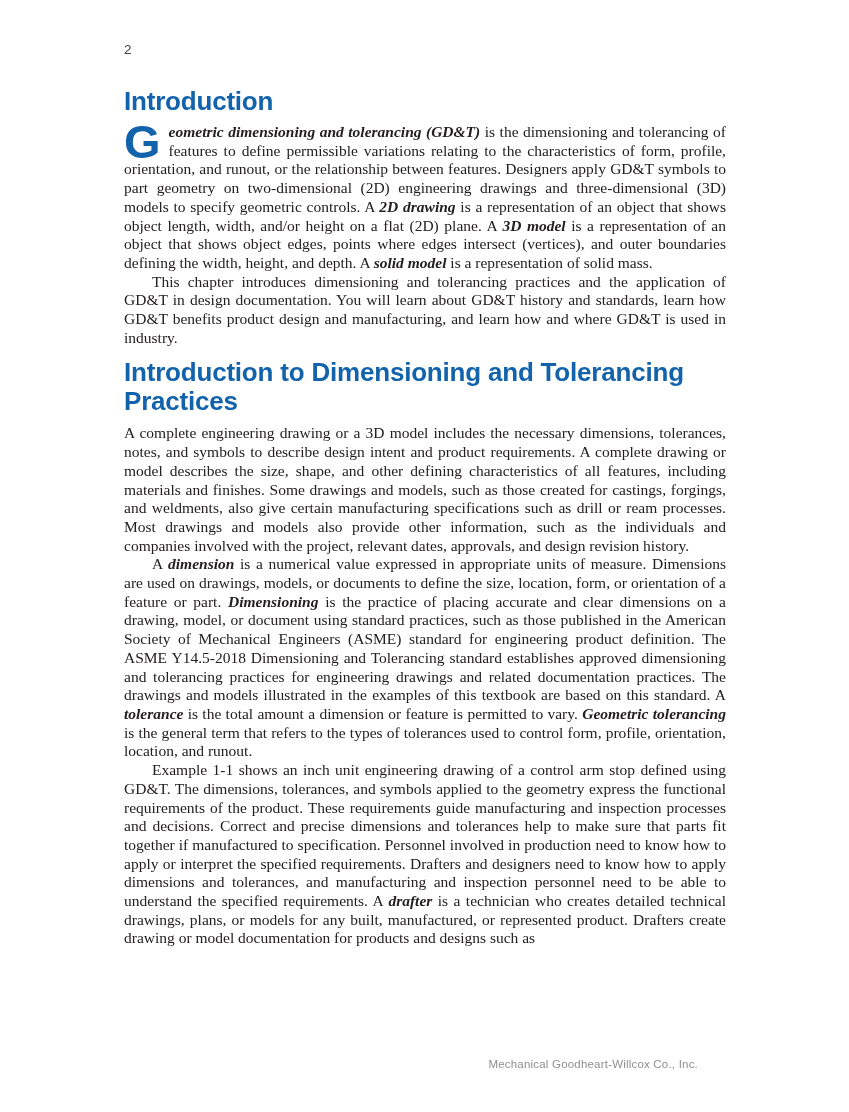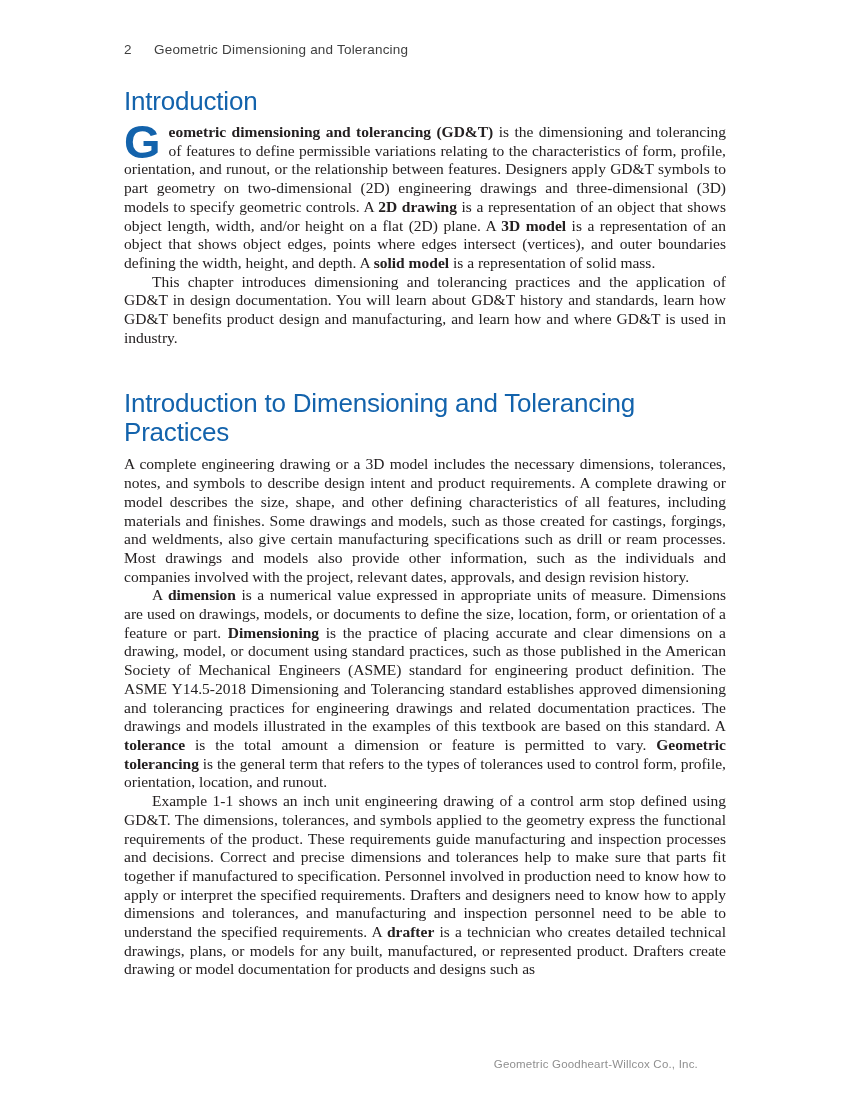--- a/index.html
+++ b/index.html
@@ -23,38 +23,38 @@
     display: flex;
     align-items: baseline;
     font-family: "Liberation Sans", sans-serif;
     font-size: 13.5px;
     color: #3f3f3f;
     letter-spacing: 0.2px;
   }
   .running-head .folio { width: 30px; }
   h1.section-heading {
     font-family: "Liberation Sans", sans-serif;
-    font-weight: 400;
+    font-weight: 700;
     color: var(--blue);
     font-size: 26px;
     line-height: 29px;
     margin: 30px 0 7px 0;
     letter-spacing: -0.2px;
   }
-  h1.second { margin-top: 42px; margin-bottom: 8px; }
+  h1.second { margin-top: 11px; margin-bottom: 8px; }
   p.body-para {
     margin: 0;
     font-size: 15.5px;
     line-height: 18.7px;
     text-align: justify;
   }
   p.indent { text-indent: 28px; }
   .run-b  { font-weight: normal; }
   .run-i  { }
-  .run-bi { font-weight: bold; }
+  .run-bi { font-weight: bold; font-style: italic; }
   .dropcap {
     float: left;
     font-family: "Liberation Sans", sans-serif;
     font-weight: 700;
     color: var(--blue);
     font-size: 47px;
     line-height: 34px;
     padding: 2px 8px 1px 0;
   }
   .page-footer {
@@ -67,26 +67,25 @@
     letter-spacing: 0.2px;
   }
 </style>
 </head>
 <body>
 
 <div class="page" style="--blue: #1363ac;">
   <div class="content">
     <div class="running-head">
       <span class="folio">2</span>
-      <span>Geometric Dimensioning and Tolerancing</span>
     </div>
     <main id="sections-root">
         <h1 class="section-heading">Introduction</h1>
         <p class="body-para"><span class="dropcap">G</span><span class="run-bi">eometric dimensioning and tolerancing (GD&amp;T)</span><span> is the dimensioning and tolerancing of features to define permissible variations relating to the characteristics of form, profile, orientation, and runout, or the relationship between features. Designers apply GD&amp;T symbols to part geometry on two-dimensional (2D) engineering drawings and three-dimensional (3D) models to specify geometric controls. A </span><span class="run-bi">2D drawing</span><span> is a representation of an object that shows object length, width, and/or height on a flat (2D) plane. A </span><span class="run-bi">3D model</span><span> is a representation of an object that shows object edges, points where edges intersect (vertices), and outer boundaries defining the width, height, and depth. A </span><span class="run-bi">solid model</span><span> is a representation of solid mass.</span></p>
         <p class="body-para indent"><span>This chapter introduces dimensioning and tolerancing practices and the application of GD&amp;T in design documentation. You will learn about GD&amp;T history and standards, learn how GD&amp;T benefits product design and manufacturing, and learn how and where GD&amp;T is used in industry.</span></p>
         <h1 class="section-heading second">Introduction to Dimensioning and Tolerancing Practices</h1>
         <p class="body-para"><span>A complete engineering drawing or a 3D model includes the necessary dimensions, tolerances, notes, and symbols to describe design intent and product requirements. A complete drawing or model describes the size, shape, and other defining characteristics of all features, including materials and finishes. Some drawings and models, such as those created for castings, forgings, and weldments, also give certain manufacturing specifications such as drill or ream processes. Most drawings and models also provide other information, such as the individuals and companies involved with the project, relevant dates, approvals, and design revision history.</span></p>
         <p class="body-para indent"><span>A </span><span class="run-bi">dimension</span><span> is a numerical value expressed in appropriate units of measure. Dimensions are used on drawings, models, or documents to define the size, location, form, or orientation of a feature or part. </span><span class="run-bi">Dimensioning</span><span> is the practice of placing accurate and clear dimensions on a drawing, model, or document using standard practices, such as those published in the American Society of Mechanical Engineers (ASME) standard for engineering product definition. The ASME Y14.5-2018 </span><span class="run-i">Dimensioning and Tolerancing</span><span> standard establishes approved dimensioning and tolerancing practices for engineering drawings and related documentation practices. The drawings and models illustrated in the examples of this textbook are based on this standard. A </span><span class="run-bi">tolerance</span><span> is the total amount a dimension or feature is permitted to vary. </span><span class="run-bi">Geometric tolerancing</span><span> is the general term that refers to the types of tolerances used to control form, profile, orientation, location, and runout.</span></p>
         <p class="body-para indent"><span class="run-b">Example 1-1</span><span> shows an inch unit engineering drawing of a control arm stop defined using GD&amp;T. The dimensions, tolerances, and symbols applied to the geometry express the functional requirements of the product. These requirements guide manufacturing and inspection processes and decisions. Correct and precise dimensions and tolerances help to make sure that parts fit together if manufactured to specification. Personnel involved in production need to know how to apply or interpret the specified requirements. Drafters and designers need to know how to apply dimensions and tolerances, and manufacturing and inspection personnel need to be able to understand the specified requirements. A </span><span class="run-bi">drafter</span><span> is a technician who creates detailed technical drawings, plans, or models for any built, manufactured, or represented product. Drafters create drawing or model documentation for products and designs such as</span></p>
       </main>
   </div>
-  <div class="page-footer">Geometric Goodheart-Willcox Co., Inc.</div>
+  <div class="page-footer">Mechanical Goodheart-Willcox Co., Inc.</div>
 </div>
 
 </body></html>

